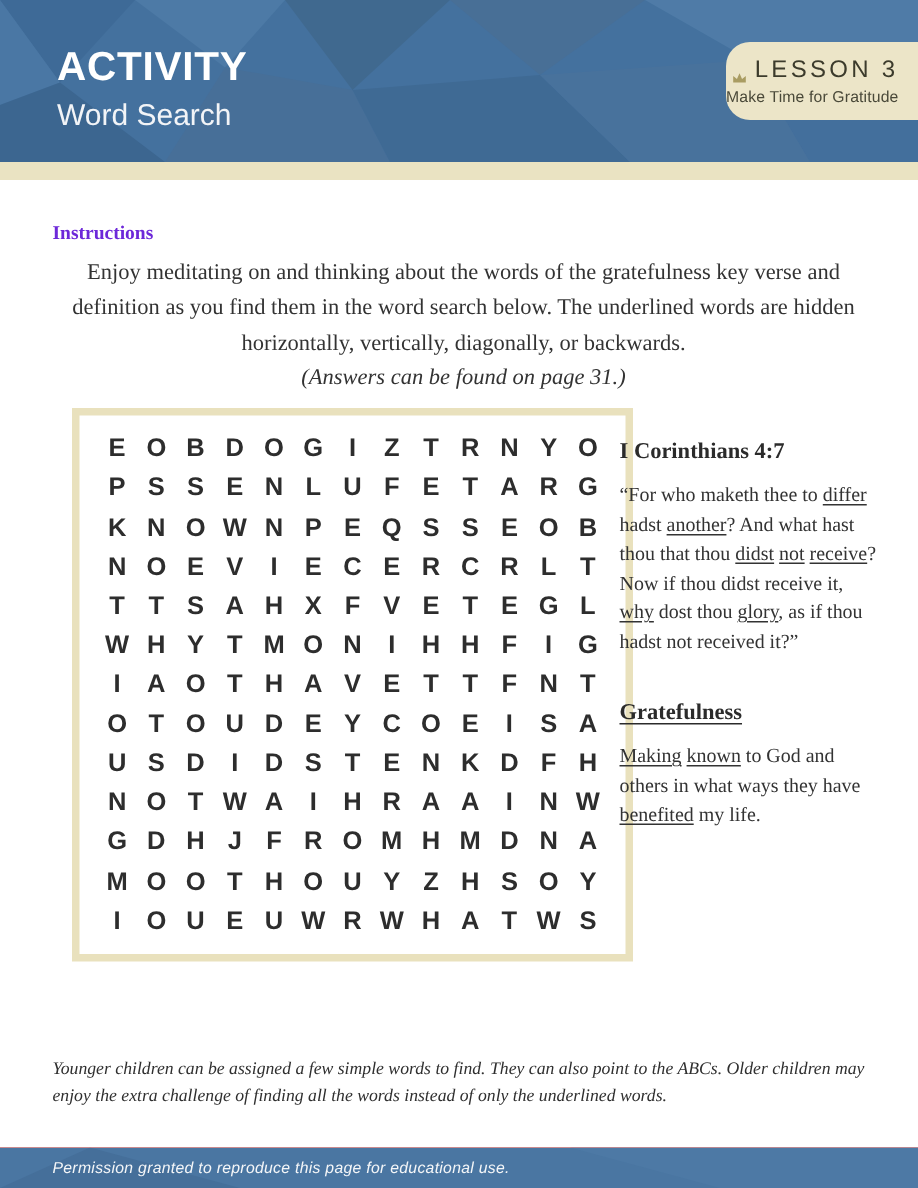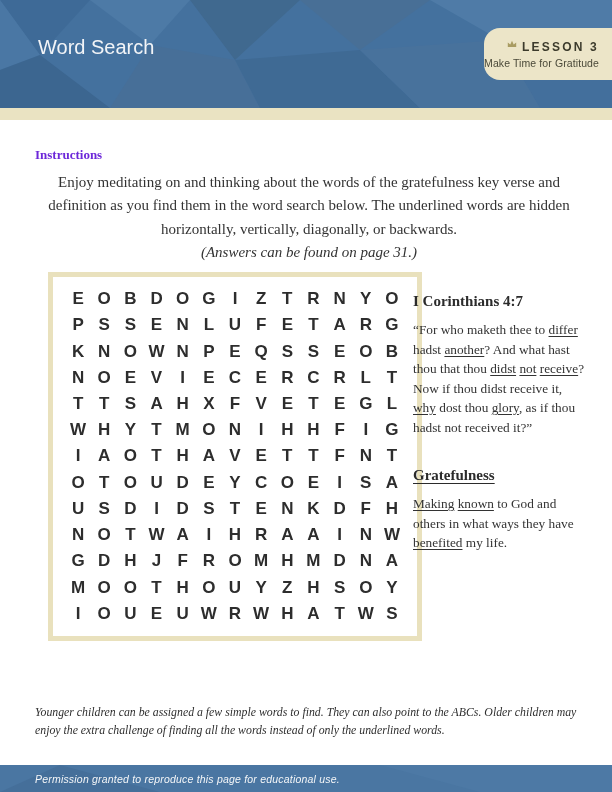--- a/index.html
+++ b/index.html
@@ -25,22 +25,22 @@
     font-family:"Liberation Sans", sans-serif; font-weight:normal;
     font-size:20px; color:#f2f4f7; margin-top:6px; line-height:1.1;
   }
   .badge {
     position:absolute; right:0; top:28px; width:128px; height:52px; z-index:2;
     background:#ece5c8; border-radius:16px 0 0 16px;
     display:flex; flex-direction:column; justify-content:center;
     align-items:flex-end; padding-right:13px;
   }
   .badge-l1 {
-    display:flex; align-items:flex-start; gap:5px;
-    font-family:"Liberation Sans", sans-serif; font-size:12px; font-weight:bold;
+    display:flex; align-items:flex-end; gap:5px;
+    font-family:"Liberation Sans", sans-serif; font-size:16px; font-weight:normal;
     letter-spacing:2.2px; color:#3c3b2c;
   }
   .badge-l2 {
     font-family:"Liberation Sans", sans-serif; font-size:10.5px;
     color:#4a4939; margin-top:3px; letter-spacing:0.1px;
   }
   .crown { display:inline-flex; align-items:center; }
   .cream-strip {
     position:absolute; top:108px; left:0; width:612px; height:12px;
     background:#eae3c2;
@@ -107,20 +107,21 @@
       <polygon points="190,0 300,0 235,60" fill="#40698f"></polygon>
       <polygon points="300,0 430,0 360,50" fill="#486f96"></polygon>
       <polygon points="430,0 612,0 612,45 500,40" fill="#4f7ba7"></polygon>
       <polygon points="500,40 612,45 612,108 540,108" fill="#436f9c"></polygon>
       <polygon points="0,70 40,55 110,108 0,108" fill="#3c6690"></polygon>
       <polygon points="110,108 150,45 235,60 260,108" fill="#476f98"></polygon>
       <polygon points="260,108 235,60 360,50 420,108" fill="#3f6a94"></polygon>
       <polygon points="420,108 360,50 500,40 540,108" fill="#48729c"></polygon>
     </svg>
     <div class="hdr-text">
+      <div class="hdr-title">ACTIVITY</div>
       <div class="hdr-sub">Word Search</div>
     </div>
     <div class="badge">
       <div class="badge-l1">
         <span class="crown">
           <svg width="10" height="8" viewBox="0 0 10 8">
             <path d="M0.8 7 L0.8 2.6 L3.3 4.6 L5 0.8 L6.7 4.6 L9.2 2.6 L9.2 7 Z" fill="#a99c62"></path>
           </svg>
         </span>
         <span>LESSON 3</span>

